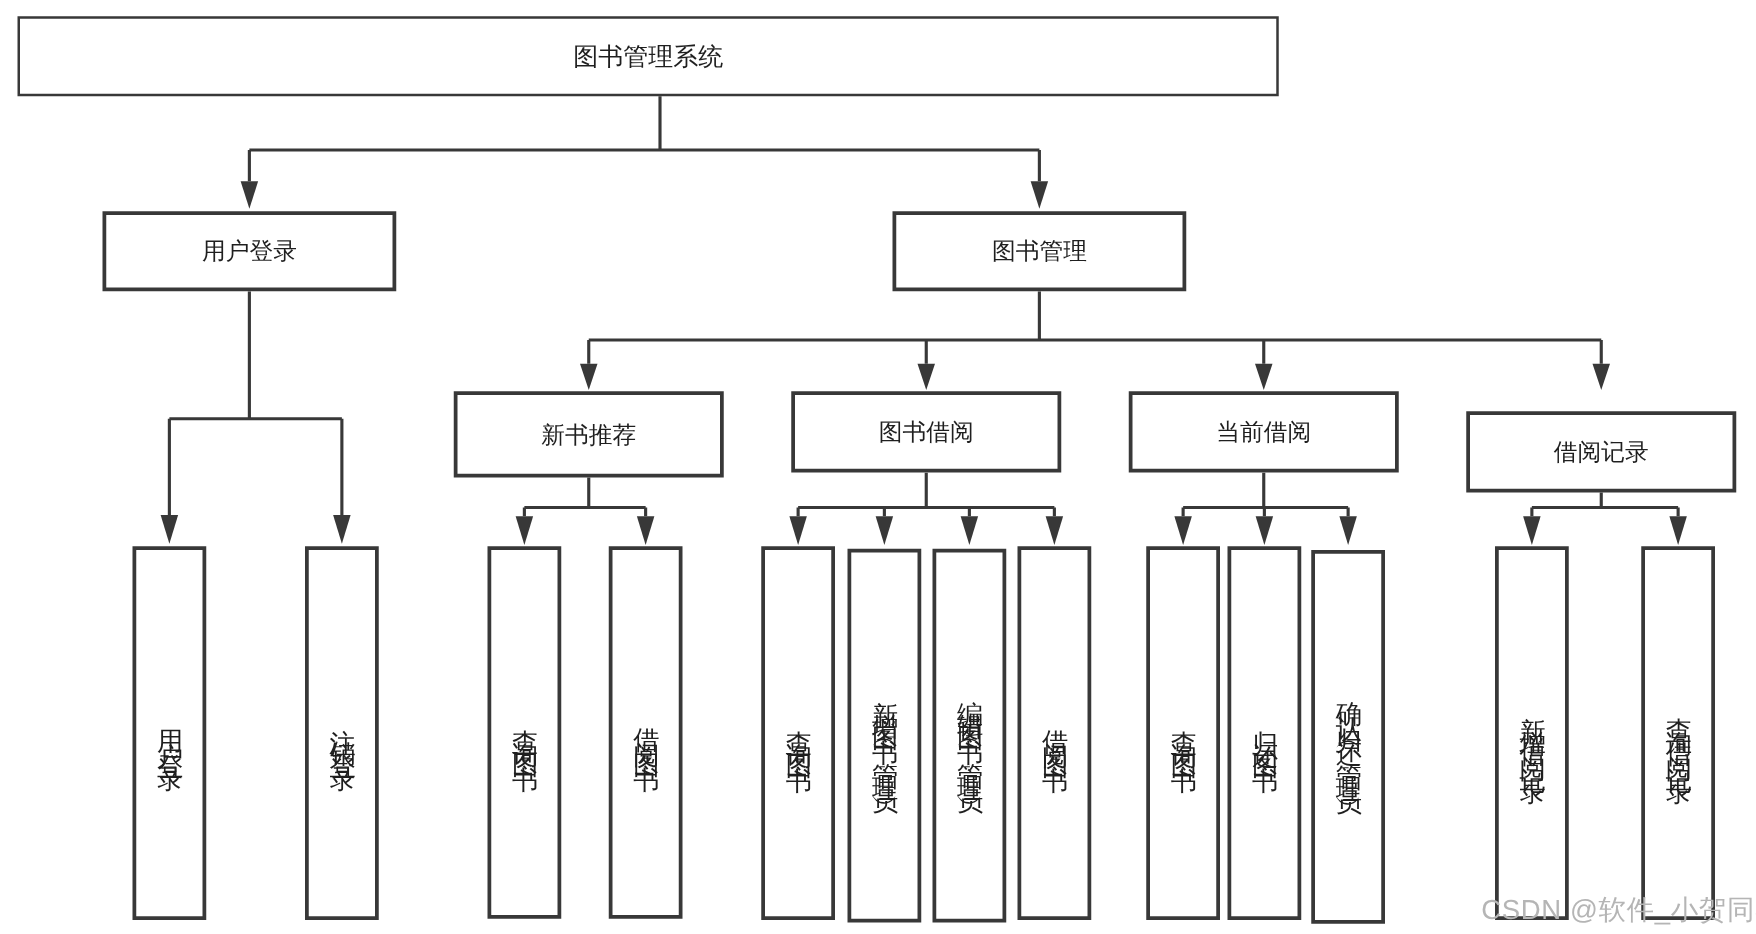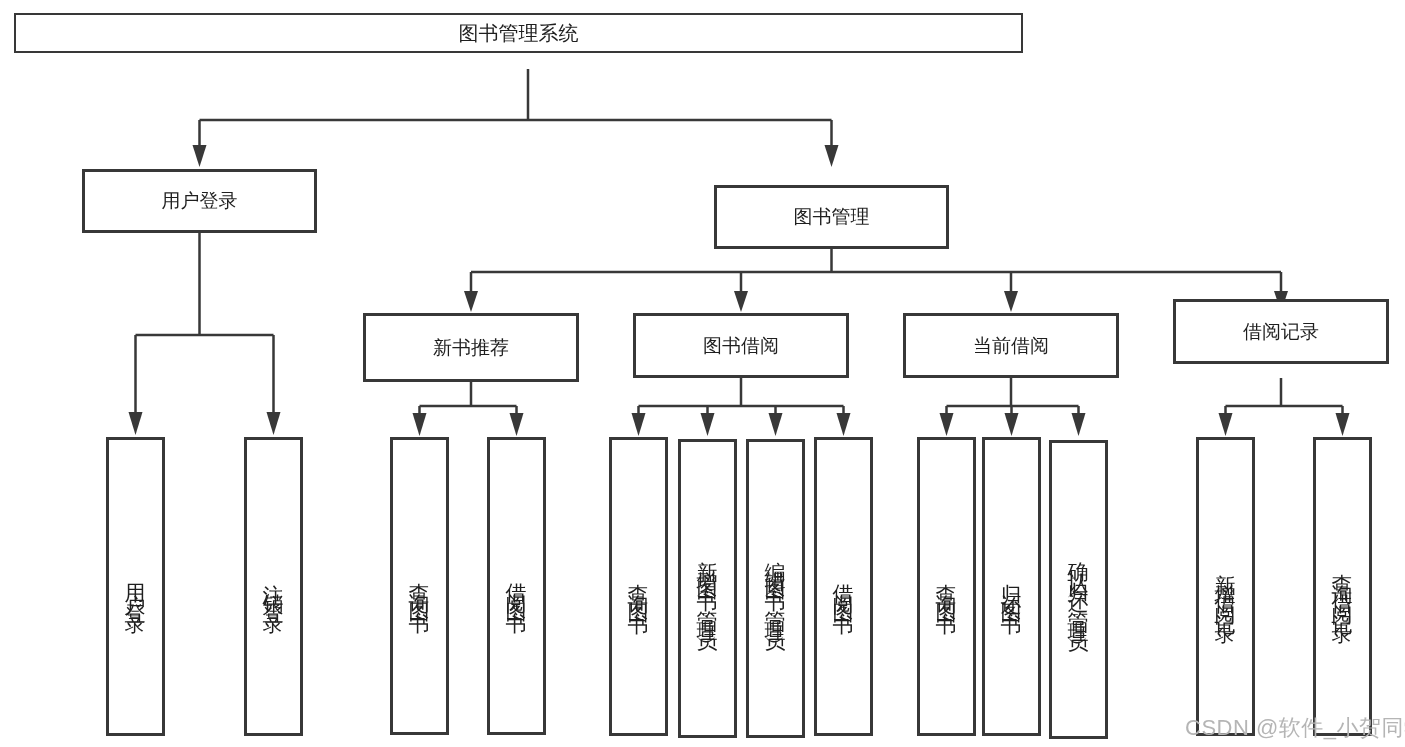--- a/index.html
+++ b/index.html
@@ -75,29 +75,29 @@
       <polygon fill="#383838" stroke="none" points="1071.5,413 1085.5,413 1078.5,436"></polygon>
     </g>
 
     <g>
       <path d="M1281 378 V406 M1225.5 406 H1342.5 M1225.5 406 V413 M1342.5 406 V413"></path>
       <polygon fill="#383838" stroke="none" points="1218.5,413 1232.5,413 1225.5,436"></polygon>
       <polygon fill="#383838" stroke="none" points="1335.5,413 1349.5,413 1342.5,436"></polygon>
     </g>
   </svg>
 
-  <div class="box root-box" style="left:14px; top:13px; width:1009px; height:40px;">图书管理系统</div>
+  <div class="box root-box" style="left:14px; top:13px; width:1009px; height:64px;">图书管理系统</div>
 
   <div class="box branch-box" style="left:82px; top:169px; width:235px; height:64px;">用户登录</div>
-  <div class="box branch-box" style="left:714px; top:169px; width:235px; height:64px;margin-top:16px;">图书管理</div>
+  <div class="box branch-box" style="left:714px; top:169px; width:235px; height:64px;">图书管理</div>
 
   <div class="box branch-box" style="left:363px; top:313px; width:216px; height:69px;">新书推荐</div>
   <div class="box branch-box" style="left:903px; top:313px; width:216px; height:65px;">当前借阅</div>
   <div class="box branch-box" style="left:633px; top:313px; width:216px; height:65px;">图书借阅</div>
-  <div class="box branch-box" style="left:1173px; top:299px; width:216px; height:65px;">借阅记录</div>
+  <div class="box branch-box" style="left:1173px; top:329px; width:216px; height:65px;">借阅记录</div>
 
   <div class="box leaf-box" style="left:106px; top:437px; width:59px; height:299px;">用户登录</div>
   <div class="box leaf-box" style="left:244px; top:437px; width:59px; height:299px;">注销登录</div>
 
   <div class="box leaf-box" style="left:390px; top:437px; width:59px; height:298px;">查询图书</div>
   <div class="box leaf-box" style="left:487px; top:437px; width:59px; height:298px;">借阅图书</div>
 
   <div class="box leaf-box" style="left:609px; top:437px; width:59px; height:299px;">查询图书</div>
   <div class="box leaf-box" style="left:678px; top:439px; width:59px; height:299px;">新增图书（管理员）</div>
   <div class="box leaf-box" style="left:746px; top:439px; width:59px; height:299px;">编辑图书（管理员）</div>

